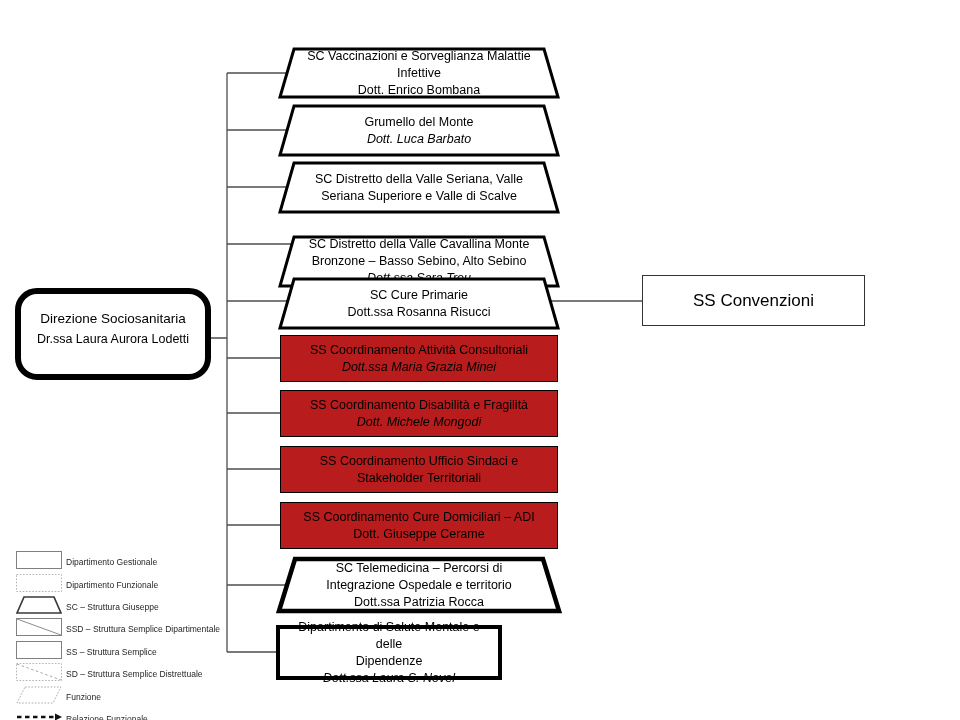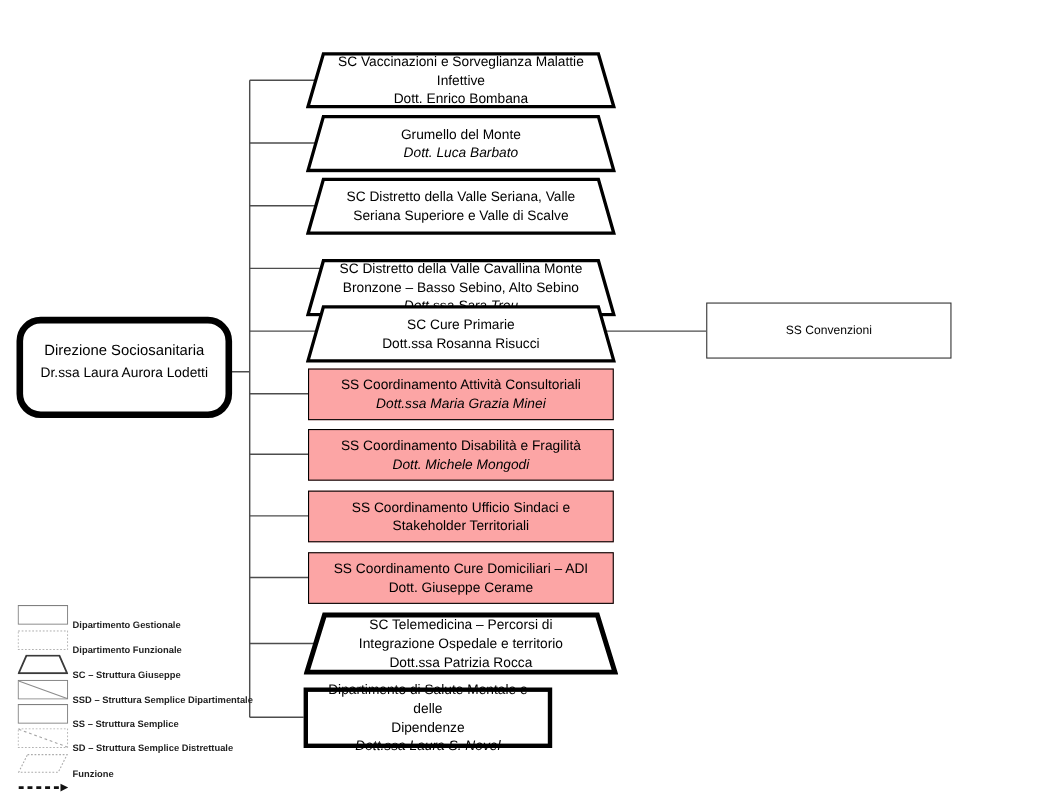--- a/index.html
+++ b/index.html
@@ -5,34 +5,34 @@
   html,body{margin:0;padding:0;background:#fff;}
   .canvas{position:relative;width:960px;height:720px;background:#ffffff;overflow:hidden;
           font-family:"Liberation Sans","DejaVu Sans",sans-serif;color:#000;}
   .connectors{position:absolute;left:0;top:0;z-index:0;}
   .connectors line{stroke:#4d4d4d;stroke-width:1.3;}
   .node{position:absolute;z-index:1;box-sizing:border-box;text-align:center;
         font-size:12.5px;line-height:17px;}
   .node .shape{position:absolute;left:0;top:0;z-index:0;}
   .node .txt{position:relative;z-index:1;display:flex;flex-direction:column;
              justify-content:center;height:100%;padding:0 16px;}
-  .node.rect{background:#fca5a5;border:1.2px solid #000;}
+  .node.rect{background:#b91c1c;border:1.2px solid #000;}
   .node.rect-bold{background:#fff;border:4px solid #000;}
   .person.italic{font-style:italic;}
   .root-node{position:absolute;left:15px;top:288px;width:196px;height:92px;z-index:1;
              background:#fff;border:6px solid #000;border-radius:22px;box-sizing:border-box;
              display:flex;flex-direction:column;justify-content:center;text-align:center;
              padding-bottom:10px;}
   .root-node .r1{font-size:13.5px;line-height:20px;}
   .root-node .r2{font-size:12.5px;line-height:20px;}
   .side-node{position:absolute;left:642px;top:275px;width:223px;height:51px;z-index:1;
              background:#fff;border:1.2px solid #333;box-sizing:border-box;
-             display:flex;align-items:center;justify-content:center;font-size:11px;}
+             display:flex;align-items:center;justify-content:center;font-size:17px;}
   .legend{position:absolute;left:16px;top:551px;z-index:1;}
-  .legend-row{display:flex;align-items:flex-end;height:22.4px;font-weight:bold;}
+  .legend-row{display:flex;align-items:center;height:22.4px;}
   .legend-row .swatch{width:50px;flex:0 0 50px;}
   .legend-row .lab{font-size:8.5px;color:#1f1f1f;white-space:nowrap;}
 </style>
 </head>
 <body>
 
 <div class="canvas">
 
   <svg class="connectors" width="960" height="720">
     <line x1="227" y1="73" x2="227" y2="652"></line>

